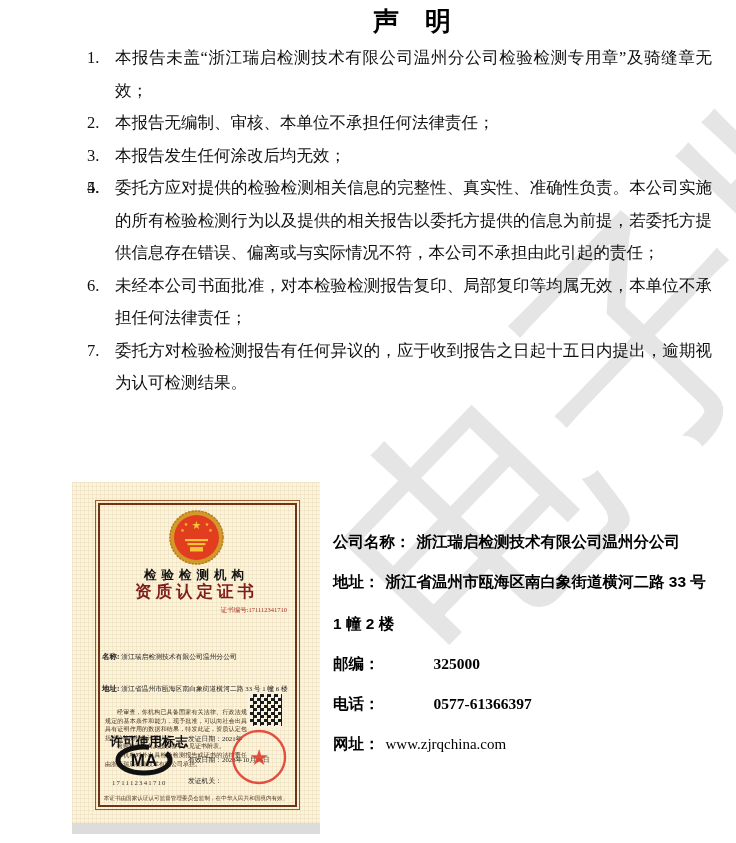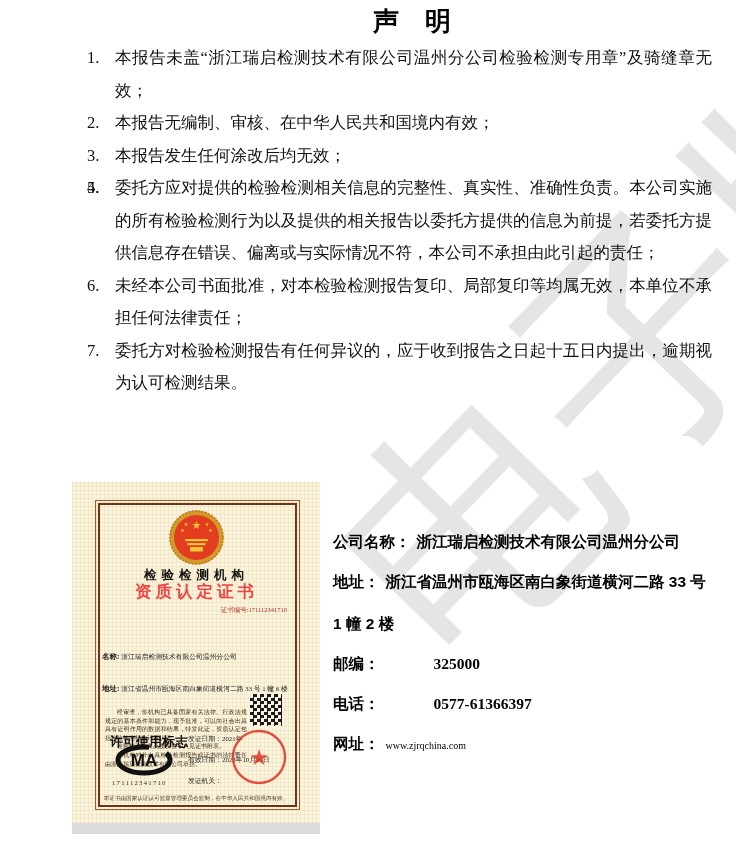--- a/index.html
+++ b/index.html
@@ -33,21 +33,21 @@
         repeating-linear-gradient(90deg,rgba(205,165,100,.14) 0 1px,transparent 1px 4px);}
   .cert-strip{position:absolute;left:0;top:341px;width:248px;height:11px;background:#dcdcdc;}
   .frame{position:absolute;left:23px;top:18px;width:199px;height:304px;
          border:1px solid #a0592f;padding:2px;}
   .frame-inner{width:100%;height:100%;border:2px solid #6f3416;box-sizing:border-box;}
   .emblem{position:absolute;left:96px;top:27px;width:57px;height:57px;}
   .cert-line1{position:absolute;left:23px;top:85px;width:203px;text-align:center;
       font-size:12.5px;font-weight:bold;letter-spacing:5px;color:#111;
       font-family:"Liberation Sans","DejaVu Sans",sans-serif;}
   .cert-line2{position:absolute;left:23px;top:99px;width:203px;text-align:center;
-      font-size:16.5px;font-weight:bold;letter-spacing:4px;color:#ef4444;
+      font-size:16.5px;font-weight:bold;letter-spacing:4px;color:#7f1d1d;
       font-family:"Liberation Sans","DejaVu Sans",sans-serif;}
   .cert-no{position:absolute;left:23px;top:124px;width:192px;text-align:right;
       font-size:6.5px;color:#a93226;}
   .cert-field{position:absolute;font-size:6.8px;color:#222;white-space:nowrap;}
   .cert-field b{font-size:7.5px;margin-top:7px;}
   .cert-body{position:absolute;left:33px;top:226px;width:142px;font-size:6px;
       line-height:8.6px;color:#4a3category0;color:#43301e;text-align:justify;}
   .cert-body p{margin:0;text-indent:12px;}
   .qr{position:absolute;left:178px;top:212px;width:32px;height:32px;
       background:repeating-conic-gradient(#1c1c1c 0% 25%, #f7f1de 0% 50%);
@@ -64,42 +64,42 @@
       font-size:5.6px;color:#4a3categ;color:#4a3520;}
 
   
   .company{position:absolute;left:333px;top:532px;width:400px;
       font-family:"Liberation Sans","DejaVu Sans",sans-serif;}
   .crow{height:40px;font-size:15.5px;color:#000;}
   .crow.tall{height:42px;}
   .crow .lbl{font-weight:bold;margin-right:6px;text-align:right;}
   .crow .val-b{font-weight:bold;}
   .crow .val-serif{font-family:"Liberation Serif","DejaVu Serif",serif;font-weight:normal;
-      font-size:10px;}
+      font-size:15px;}
   .crow .val-num{font-family:"Liberation Serif","DejaVu Serif",serif;font-weight:bold;margin-left:48px;}
 </style>
 </head>
 <body>
 
 <div class="page">
 
   <div class="watermark">电子版</div>
 
   <div class="content">
 
     <div class="title">声　明</div>
 
     <div class="statements">
       <div class="stmt">
         <span class="num">1.</span>
         <span>本报告未盖“浙江瑞启检测技术有限公司温州分公司检验检测专用章”及骑缝章无效；</span>
       </div>
       <div class="stmt">
         <span class="num">2.</span>
-        <span>本报告无编制、审核、在中华人民共和国境内有效；</span>
+        <span>本报告无编制、审核、本单位不承担任何法律责任；</span>
       </div>
       <div class="stmt">
         <span class="num">3.</span>
         <span>本报告发生任何涂改后均无效；</span>
       </div>
       <div class="stmt">
         <span class="num">4.</span>
       </div>
       <div class="stmt">
         <span class="num">5.</span>

